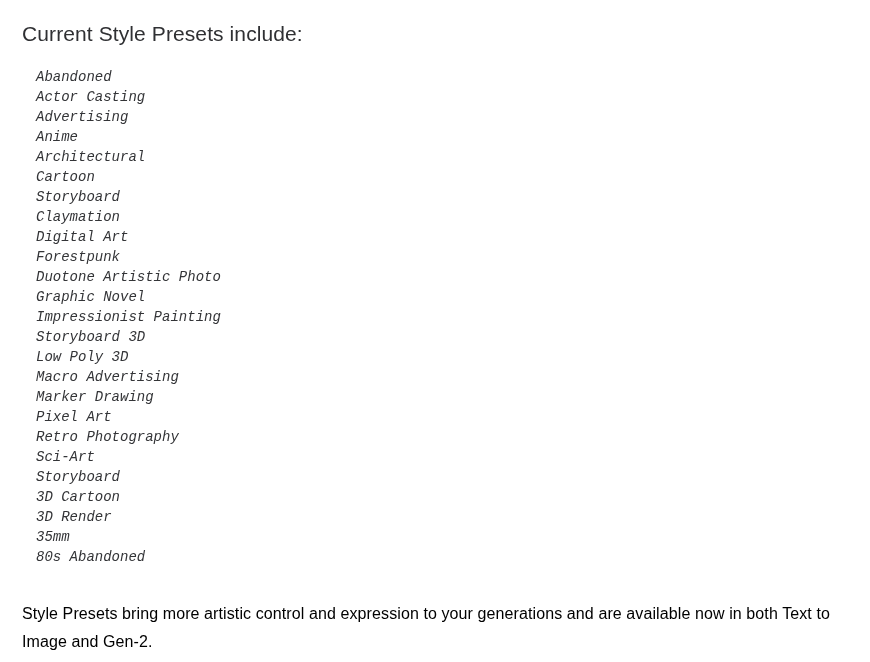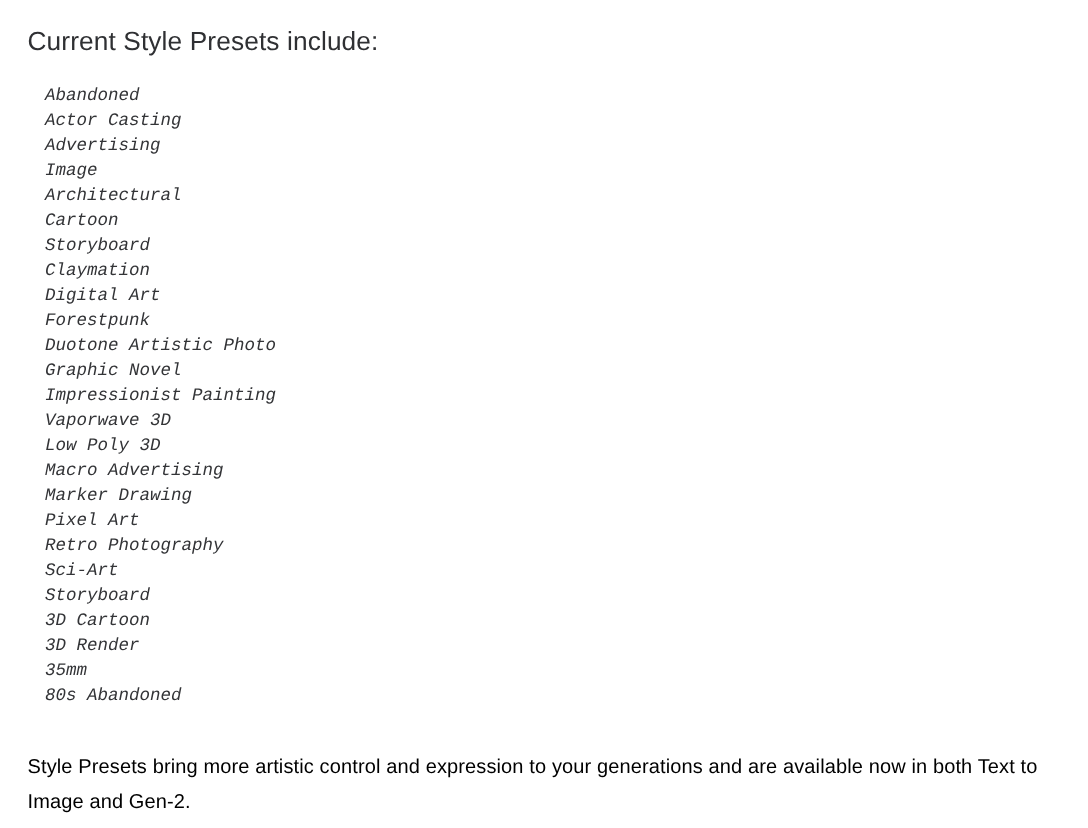--- a/index.html
+++ b/index.html
@@ -72,31 +72,31 @@
 <body>
 
 <div class="article">
 
   <p class="intro-heading">Current Style Presets include:</p>
 
   <ul class="preset-list">
       <li class="preset-item">Abandoned</li>
       <li class="preset-item">Actor Casting</li>
       <li class="preset-item">Advertising</li>
-      <li class="preset-item">Image</li>
+      <li class="preset-item">Anime</li>
       <li class="preset-item">Architectural</li>
       <li class="preset-item">Cartoon</li>
       <li class="preset-item">Storyboard</li>
       <li class="preset-item">Claymation</li>
       <li class="preset-item">Digital Art</li>
       <li class="preset-item">Forestpunk</li>
       <li class="preset-item">Duotone Artistic Photo</li>
       <li class="preset-item">Graphic Novel</li>
       <li class="preset-item">Impressionist Painting</li>
-      <li class="preset-item">Vaporwave 3D</li>
+      <li class="preset-item">Storyboard 3D</li>
       <li class="preset-item">Low Poly 3D</li>
       <li class="preset-item">Macro Advertising</li>
       <li class="preset-item">Marker Drawing</li>
       <li class="preset-item">Pixel Art</li>
       <li class="preset-item">Retro Photography</li>
       <li class="preset-item">Sci-Art</li>
       <li class="preset-item">Storyboard</li>
       <li class="preset-item">3D Cartoon</li>
       <li class="preset-item">3D Render</li>
       <li class="preset-item">35mm</li>

